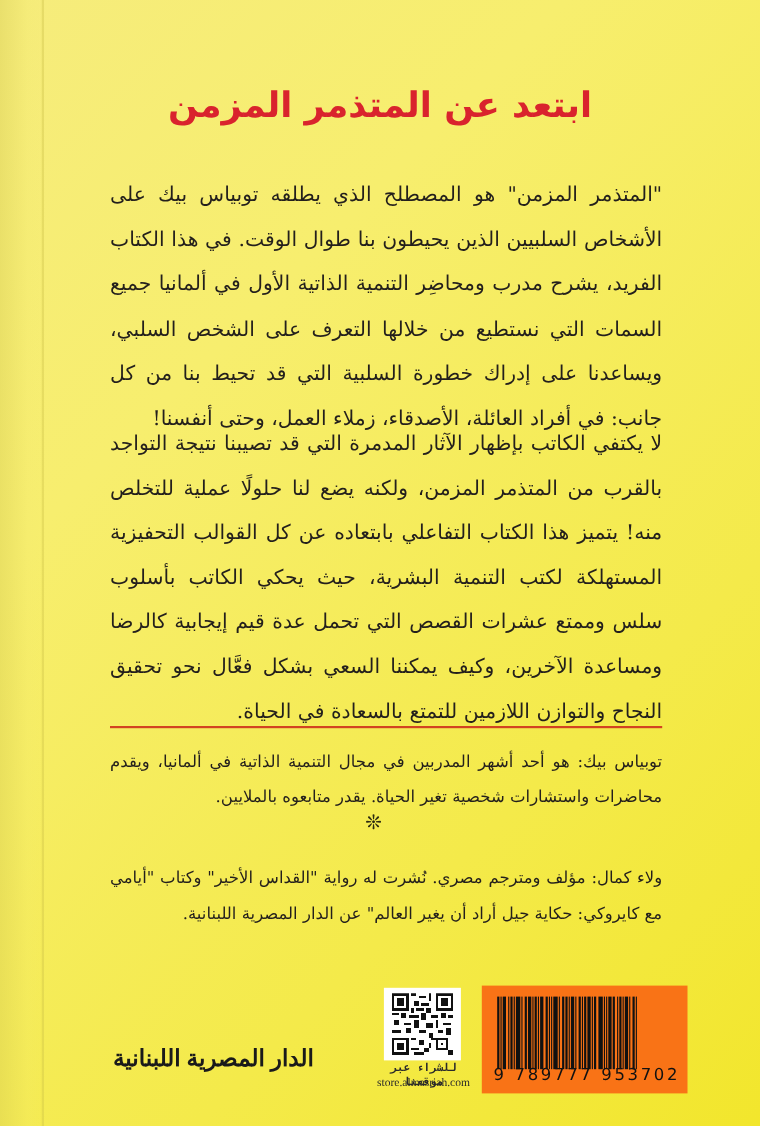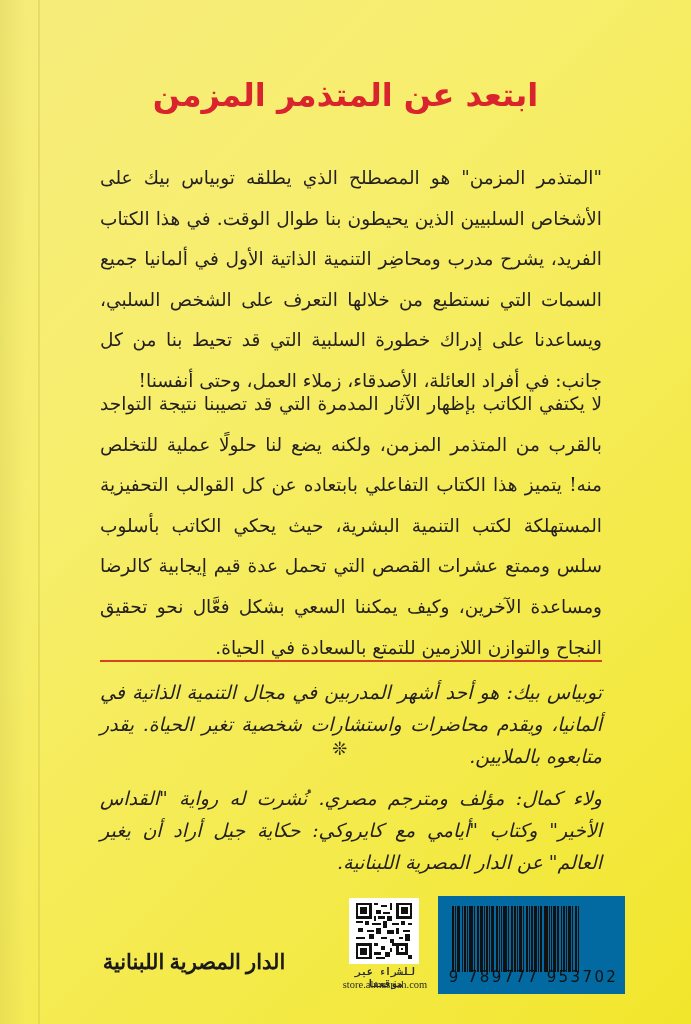--- a/index.html
+++ b/index.html
@@ -33,21 +33,21 @@
     }
     .para1 { top: 158px; }
     .para2 { top: 384px; }
     .divider {
       position: absolute; left: 100px; width: 502px; top: 660px;
       height: 2px; background: #d24321;
     }
     .bio {
       position: absolute; left: 100px; width: 502px;
       direction: rtl; text-align: justify; text-align-last: right;
-      font-size: 19px; line-height: 32px; font-style: italic;
+      font-size: 15px; line-height: 32px;
     }
     .bio1 { top: 676px; }
     .bio2 { top: 782px; }
     .star {
       position: absolute; left: 332px; top: 738px;
       font-size: 18px; color: #2b2a10;
       font-family: "DejaVu Sans", sans-serif;
     }
     .publisher {
       position: absolute; left: 100px; top: 950px; width: 188px;
@@ -70,21 +70,21 @@
       color: #2a2a2a;
     }
     .qr-url {
       position: absolute; left: 330px; top: 979px; width: 110px;
       text-align: center;
       font-family: Liberation Serif, serif; font-size: 10.5px;
       color: #2a2a2a;
     }
     .barcode-box {
       position: absolute; left: 438px; top: 896px; width: 187px; height: 98px;
-      background: #0369a1;
+      background: #f97316;
     }
     .bars {
       position: absolute; left: 14px; top: 10px; width: 162px; height: 66px;
       display: flex; align-items: stretch;
     }
     .bars span { display: block; background: #111; margin-right: 1.2px; }
     .isbn {
       position: absolute; left: 10px; right: 6px; top: 72px;
       font-family: "DejaVu Sans", sans-serif; font-size: 15px;
       letter-spacing: 2.4px; color: #111; text-align: center;

